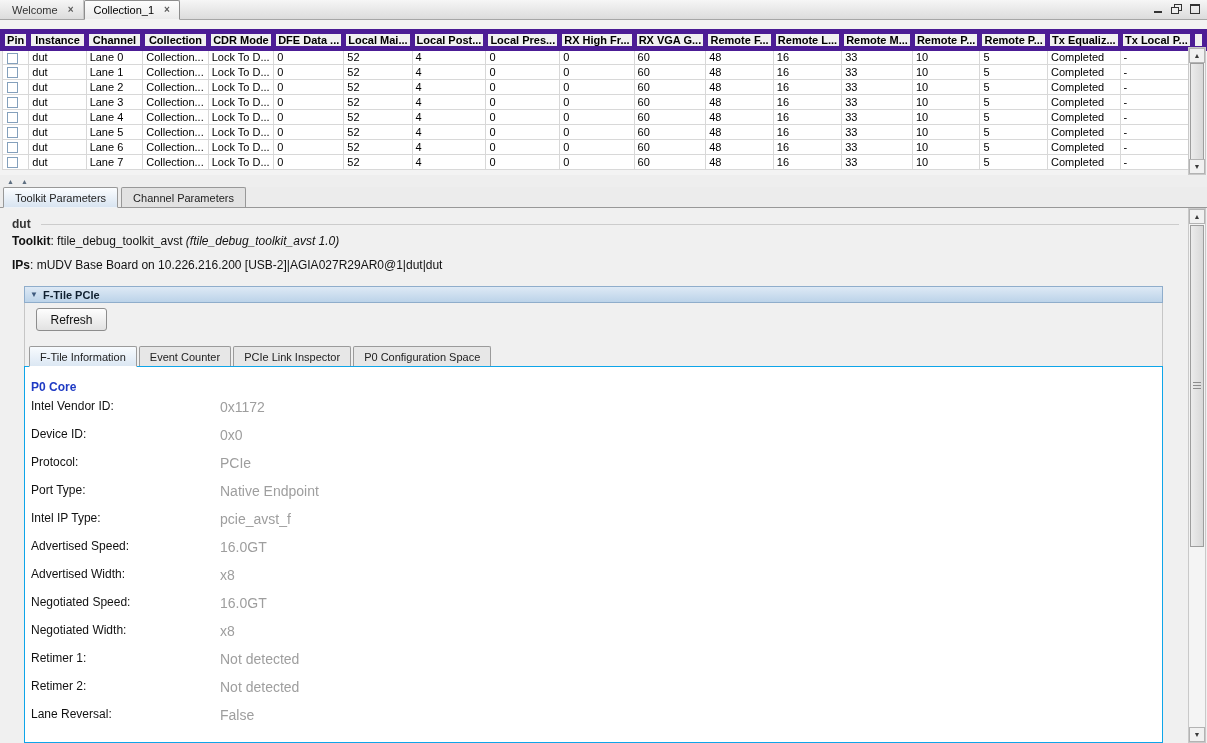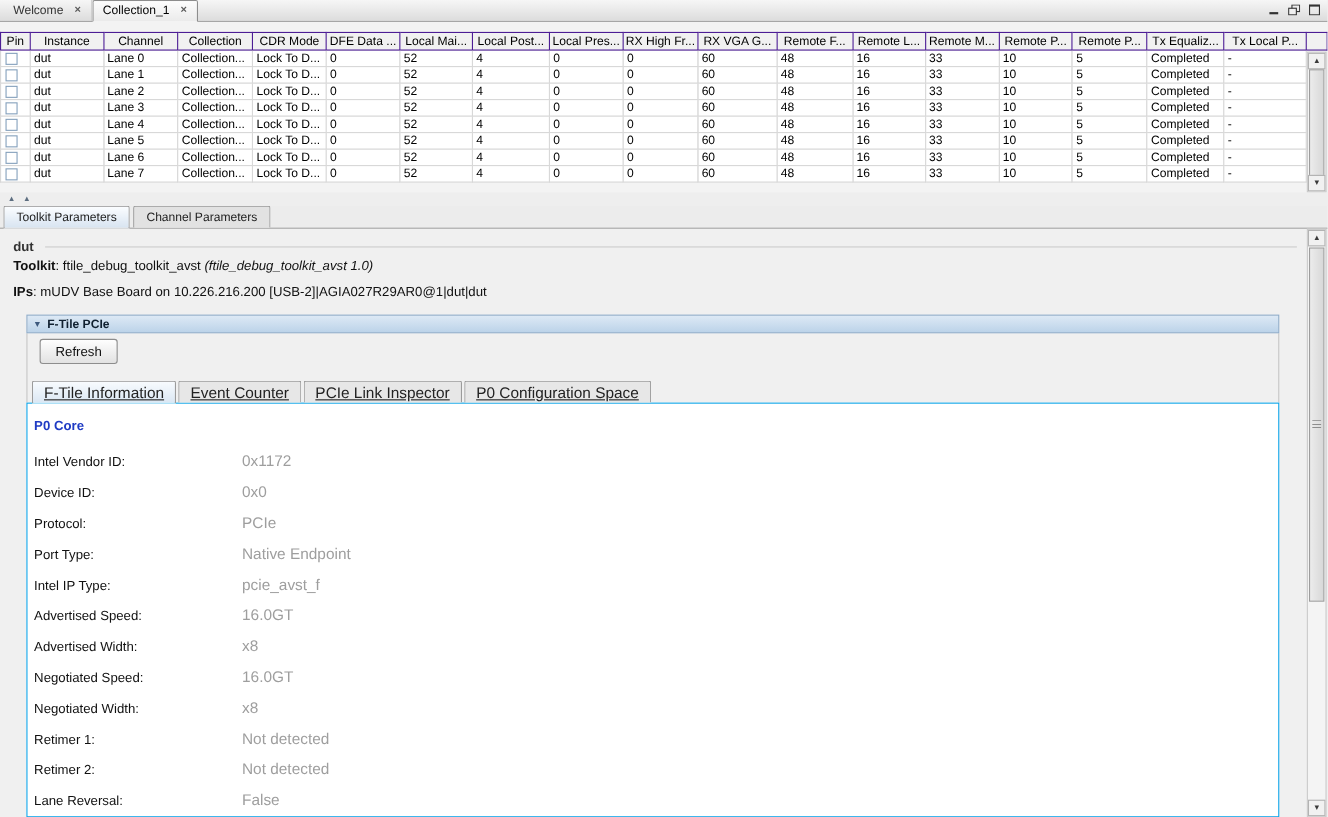--- a/index.html
+++ b/index.html
@@ -14,21 +14,21 @@
   .etab { display:flex; align-items:center; gap:10px; height:19px; padding:0 9px; font-size:11px; color:#333; border-right:1px solid #c6c6c6; }
   .etab.active { background:linear-gradient(#fdfdfd,#ebebeb); border:1px solid #8d8d8d;
     border-bottom:1px solid #f3f3f3; height:20px; margin-bottom:-1px; border-radius:2px 2px 0 0; color:#000; }
   .tab-close { font-size:10px; font-weight:bold; color:#5a5a5a; line-height:1; }
   .win-controls { position:absolute; right:7px; top:4px; display:flex; gap:8px; align-items:center; }
   .wc { display:inline-flex; }
 
   
   .editor-area { position:absolute; top:20px; left:0; width:1207px; height:155px; background:#f3f3f3; overflow:hidden; }
   table.grid { position:absolute; top:9px; left:0; border-collapse:collapse; table-layout:fixed; }
-  .grid th { background:#f1f1f1; border:1px solid #4c1d95; font-weight:normal; font-size:11px;
+  .grid th { background:#f1f1f1; border:5px solid #4c1d95; font-weight:bold; font-size:11px;
     height:16px; padding:0 2px; text-align:center; white-space:nowrap; overflow:hidden; color:#000; }
   .grid td { background:#fff; border:1px solid #d8d8d8; font-size:11px; height:15px;
     padding:0 3px; white-space:nowrap; overflow:hidden; color:#000; }
   .grid td.filler { background:#f3f3f3; border-top:none; border-right:none; border-bottom:none; }
   .grid td.pin-cell { padding-left:4px; }
   .checkbox { display:inline-block; width:11px; height:11px; border:1px solid #84a0bc; background:#fff; vertical-align:middle; }
 
   
   .vscroll { position:absolute; width:18px; background:#f4f4f4; border:1px solid #c9c9c9; }
   .sb-btn { position:absolute; left:0; width:16px; height:15px; background:#f1f1f1; border:1px solid #b3b3b3;
@@ -71,29 +71,29 @@
   .section-header { position:absolute; left:24px; top:78px; width:1139px; height:17px;
     background:linear-gradient(#dde9f5,#bcd3e9); border:1px solid #8fadcb;
     display:flex; align-items:center; gap:5px; padding:0 5px; }
   .tri { font-size:8px; color:#3e5a7e; line-height:1; }
   .section-title { font-weight:bold; font-size:11px; color:#102030; }
 
   .btn-refresh { position:absolute; left:36px; top:100px; width:71px; height:23px; font-family:inherit;
     font-size:12px; color:#111; background:linear-gradient(#fefefe,#e2e2e2); border:1px solid #8d8d8d; border-radius:3px; }
 
   .inner-tabbar { position:absolute; left:29px; top:138px; height:20px; display:flex; align-items:flex-end; z-index:2; }
-  .itab { height:20px; display:flex; align-items:center; padding:0 10px; font-size:14px; color:#222;
-    background:#e7e7e7; border:1px solid #9b9b9b; border-bottom:none; border-radius:2px 2px 0 0; margin-right:2px;text-decoration:underline; }
+  .itab { height:20px; display:flex; align-items:center; padding:0 10px; font-size:11px; color:#222;
+    background:#e7e7e7; border:1px solid #9b9b9b; border-bottom:none; border-radius:2px 2px 0 0; margin-right:2px; }
   .itab.active { background:linear-gradient(#f8fbfe,#dbe7f3); height:21px; margin-bottom:-1px; border-bottom:1px solid #ffffff; }
 
   .content-panel { position:absolute; left:24px; top:158px; width:1139px; height:377px;
     background:#ffffff; border:1px solid #0ea5e9; overflow:hidden; }
   .content-heading { margin:13px 0 0 6px; font-weight:bold; font-size:12px; color:var(--accent-blue,#1f3bc4); }
   .fields { margin-top:5px; }
-  .field-row { height:28px; display:flex; align-items:flex-end; }
+  .field-row { height:28px; display:flex; align-items:flex-start; }
   .field-label { width:195px; padding-left:6px; font-size:12px; color:#111; }
   .field-value { font-size:14px; color:var(--value-gray,#9e9e9e); }
 </style>
 </head>
 <body>
 
 <div class="app">
 
   <div class="top-tabbar" id="top-tabs">
     <div class="win-controls">

